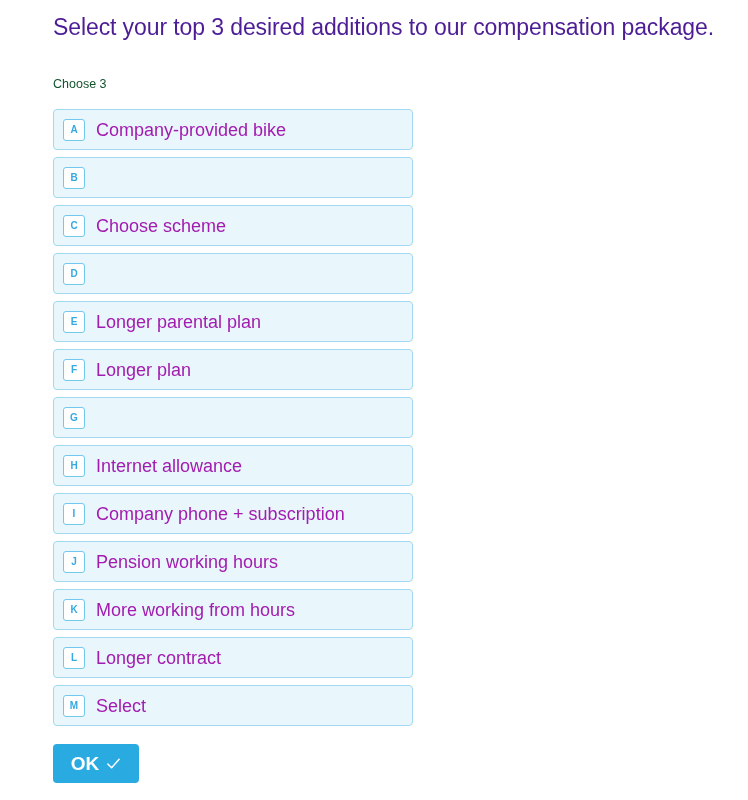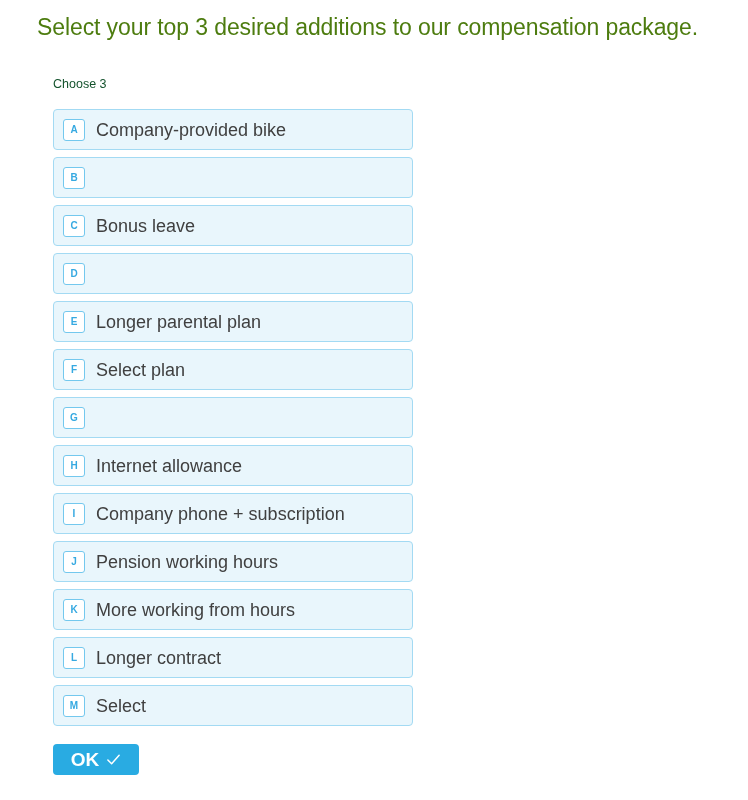--- a/index.html
+++ b/index.html
@@ -14,26 +14,26 @@
     overflow: hidden;
   }
   .page {
     position: relative;
     width: 748px;
     height: 800px;
     box-sizing: border-box;
   }
   .question-title {
     position: absolute;
-    left: 37px;
+    left: 53px;
     top: 12px;
     width: 690px;
     font-size: 23px;
     font-weight: 400;
-    color: #4d7c0f;
+    color: #4c1d95;
     letter-spacing: -0.1px;
     line-height: 30px;
     white-space: nowrap;
   }
   .choose-hint {
     position: absolute;
     left: 53px;
     top: 76px;
     font-size: 12.5px;
     color: #14532d;
@@ -71,30 +71,30 @@
     align-items: center;
     justify-content: center;
     font-size: 10px;
     font-weight: 700;
     color: #36a9e1;
     line-height: 1;
   }
   .option-label {
     margin-left: 11px;
     font-size: 18px;
-    color: #404040;
+    color: #a21caf;
     line-height: 22px;
     white-space: nowrap;
   }
   .ok-button {
     position: absolute;
     left: 53px;
     top: 744px;
     width: 86px;
-    height: 31px;
+    height: 39px;
     background: #29abe2;
     border: none;
     border-radius: 4px;
     display: flex;
     align-items: center;
     justify-content: center;
     gap: 7px;
     cursor: pointer;
     padding: 0;
   }
@@ -122,32 +122,32 @@
   <div class="options">
       <div class="option-row">
         <span class="option-badge">A</span>
         <span class="option-label">Company-provided bike</span>
       </div>
       <div class="option-row">
         <span class="option-badge">B</span>
       </div>
       <div class="option-row">
         <span class="option-badge">C</span>
-        <span class="option-label">Bonus leave</span>
+        <span class="option-label">Choose scheme</span>
       </div>
       <div class="option-row">
         <span class="option-badge">D</span>
       </div>
       <div class="option-row">
         <span class="option-badge">E</span>
         <span class="option-label">Longer parental plan</span>
       </div>
       <div class="option-row">
         <span class="option-badge">F</span>
-        <span class="option-label">Select plan</span>
+        <span class="option-label">Longer plan</span>
       </div>
       <div class="option-row">
         <span class="option-badge">G</span>
       </div>
       <div class="option-row">
         <span class="option-badge">H</span>
         <span class="option-label">Internet allowance</span>
       </div>
       <div class="option-row">
         <span class="option-badge">I</span>

